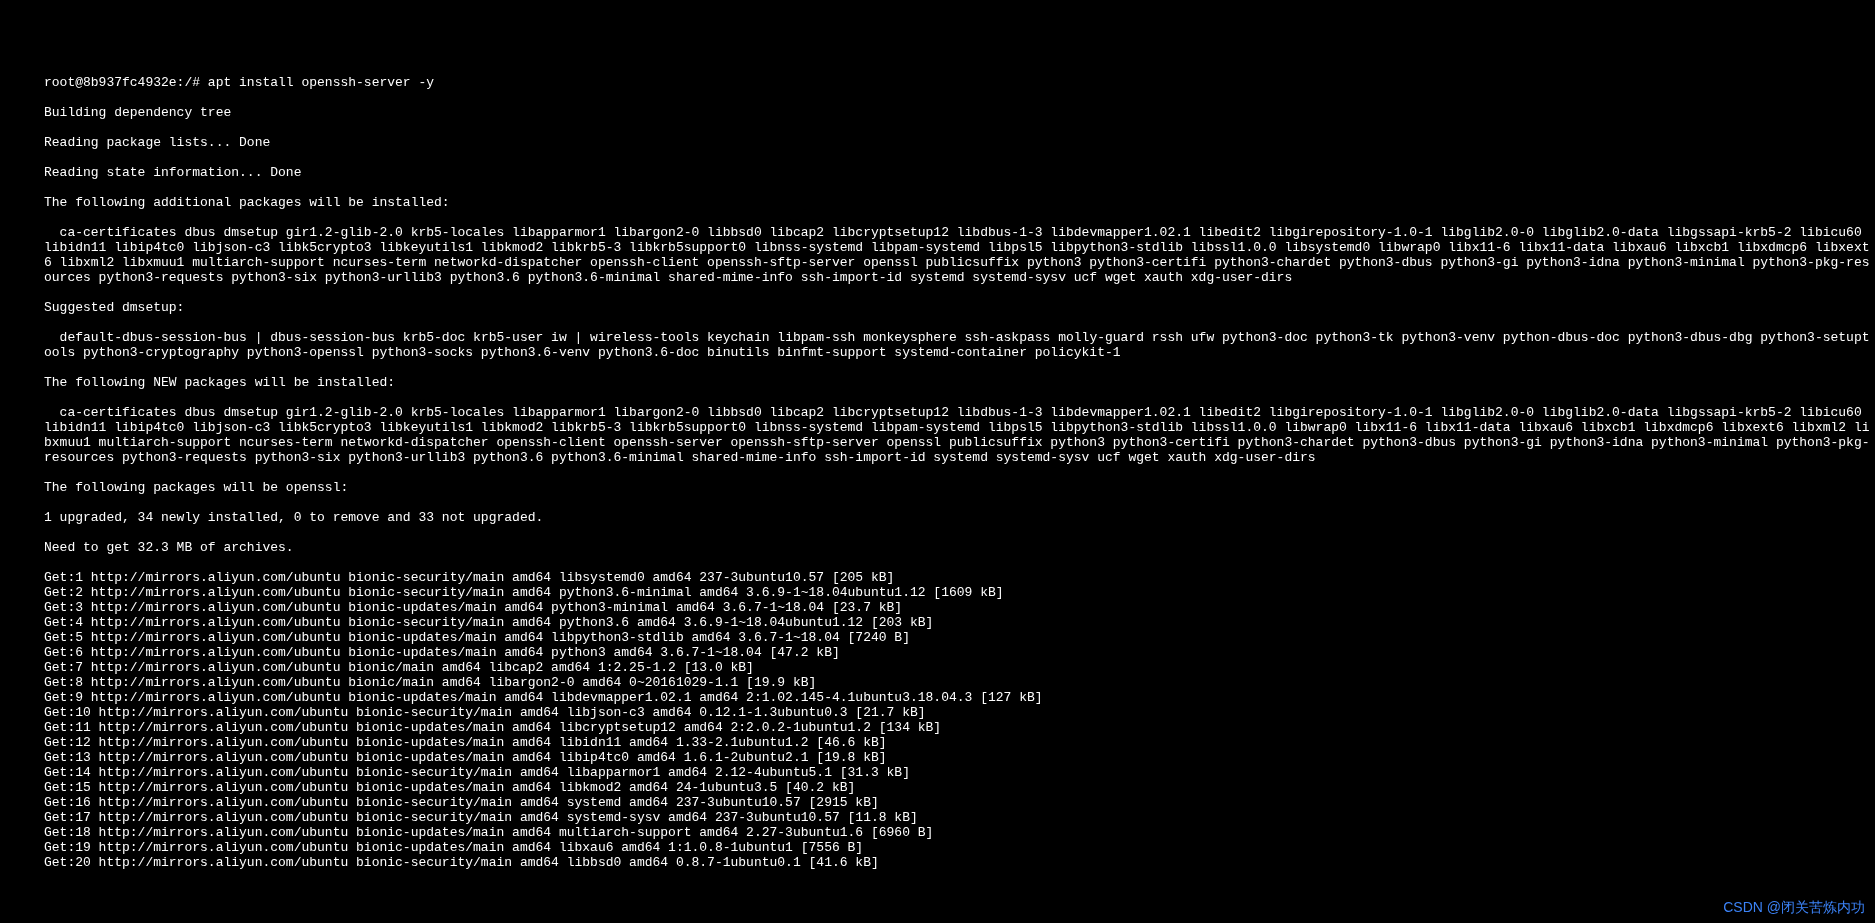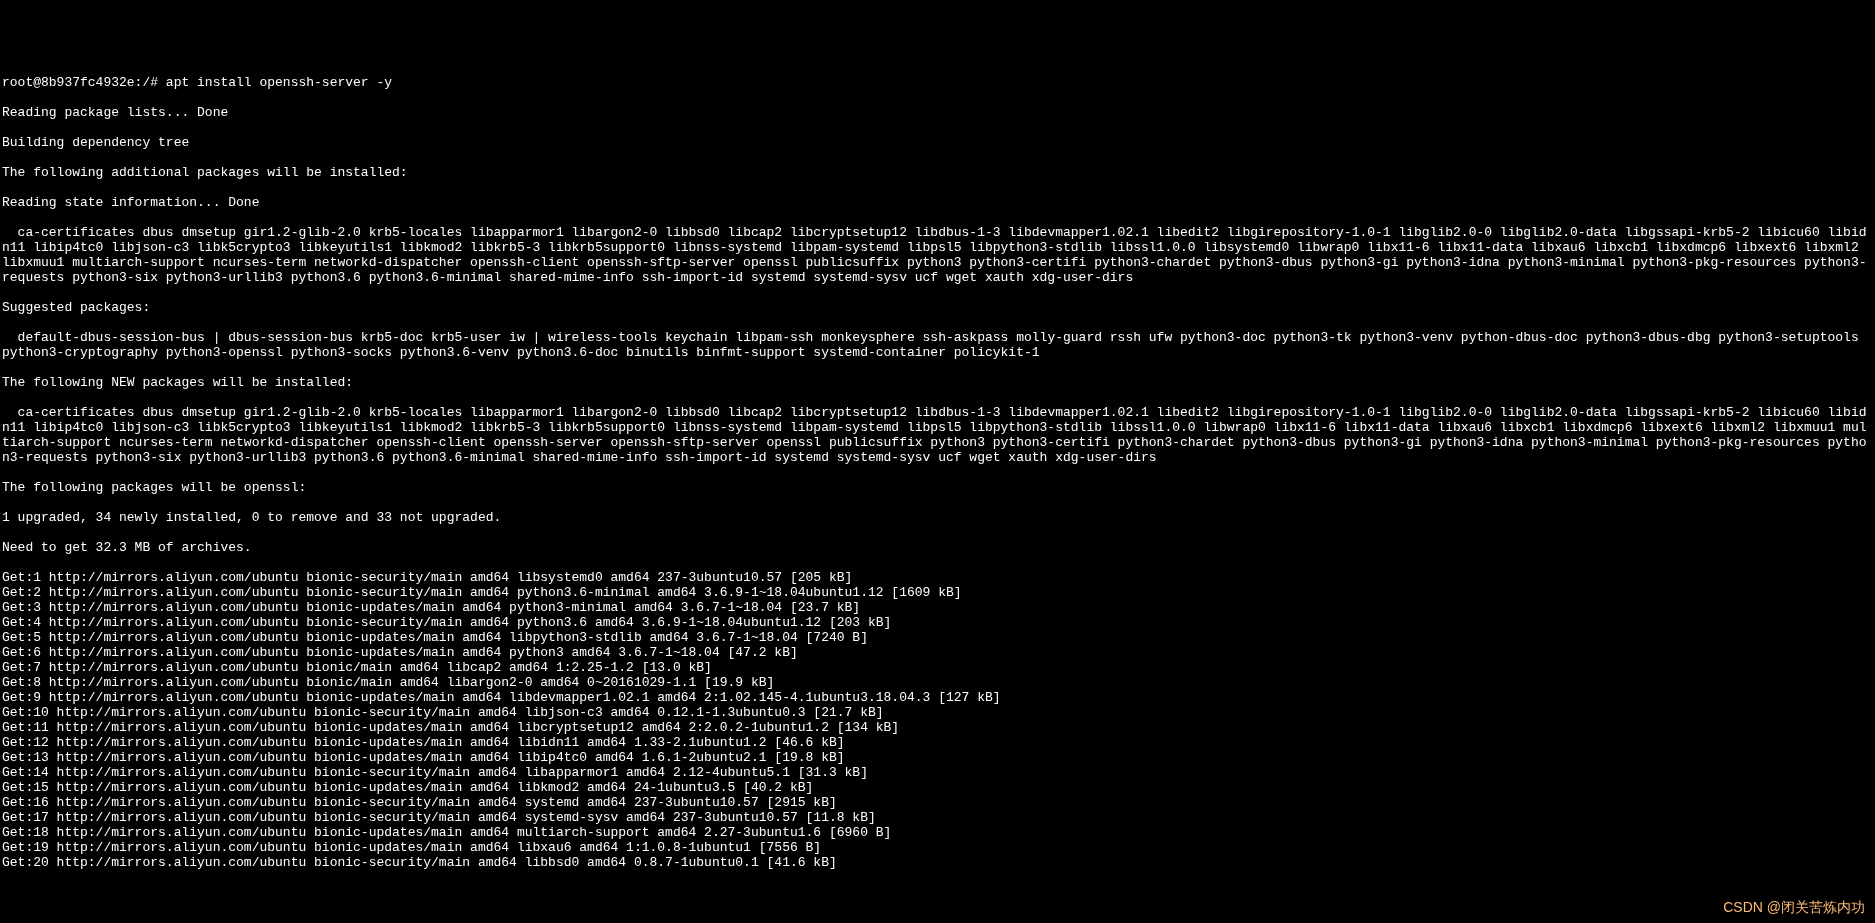--- a/index.html
+++ b/index.html
@@ -15,43 +15,44 @@
     width: 1875px;
     height: 923px;
     position: relative;
   }
   .terminal {
     padding: 0 2px;
   }
   .line {
     white-space: pre-wrap;
     word-break: break-all;
+    margin-left: 42px;
   }
   .watermark {
     position: absolute;
     bottom: 8px;
     right: 10px;
-    color: #fdba74;
+    color: #3b82f6;
     font-size: 14px;
     font-family: sans-serif;
   }
 </style>
 </head>
 <body>
 
 
 
 <div class="terminal">
 <div class="line">root@8b937fc4932e:/# apt install openssh-server -y</div>
+<div class="line">Building dependency tree</div>
 <div class="line">Reading package lists... Done</div>
-<div class="line">Building dependency tree</div>
+<div class="line">Reading state information... Done</div>
 <div class="line">The following additional packages will be installed:</div>
-<div class="line">Reading state information... Done</div>
 <div class="line">  ca-certificates dbus dmsetup gir1.2-glib-2.0 krb5-locales libapparmor1 libargon2-0 libbsd0 libcap2 libcryptsetup12 libdbus-1-3 libdevmapper1.02.1 libedit2 libgirepository-1.0-1 libglib2.0-0 libglib2.0-data libgssapi-krb5-2 libicu60 libidn11 libip4tc0 libjson-c3 libk5crypto3 libkeyutils1 libkmod2 libkrb5-3 libkrb5support0 libnss-systemd libpam-systemd libpsl5 libpython3-stdlib libssl1.0.0 libsystemd0 libwrap0 libx11-6 libx11-data libxau6 libxcb1 libxdmcp6 libxext6 libxml2 libxmuu1 multiarch-support ncurses-term networkd-dispatcher openssh-client openssh-sftp-server openssl publicsuffix python3 python3-certifi python3-chardet python3-dbus python3-gi python3-idna python3-minimal python3-pkg-resources python3-requests python3-six python3-urllib3 python3.6 python3.6-minimal shared-mime-info ssh-import-id systemd systemd-sysv ucf wget xauth xdg-user-dirs</div>
-<div class="line">Suggested packages:</div>
+<div class="line">Suggested dmsetup:</div>
 <div class="line">  default-dbus-session-bus | dbus-session-bus krb5-doc krb5-user iw | wireless-tools keychain libpam-ssh monkeysphere ssh-askpass molly-guard rssh ufw python3-doc python3-tk python3-venv python-dbus-doc python3-dbus-dbg python3-setuptools python3-cryptography python3-openssl python3-socks python3.6-venv python3.6-doc binutils binfmt-support systemd-container policykit-1</div>
 <div class="line">The following NEW packages will be installed:</div>
 <div class="line">  ca-certificates dbus dmsetup gir1.2-glib-2.0 krb5-locales libapparmor1 libargon2-0 libbsd0 libcap2 libcryptsetup12 libdbus-1-3 libdevmapper1.02.1 libedit2 libgirepository-1.0-1 libglib2.0-0 libglib2.0-data libgssapi-krb5-2 libicu60 libidn11 libip4tc0 libjson-c3 libk5crypto3 libkeyutils1 libkmod2 libkrb5-3 libkrb5support0 libnss-systemd libpam-systemd libpsl5 libpython3-stdlib libssl1.0.0 libwrap0 libx11-6 libx11-data libxau6 libxcb1 libxdmcp6 libxext6 libxml2 libxmuu1 multiarch-support ncurses-term networkd-dispatcher openssh-client openssh-server openssh-sftp-server openssl publicsuffix python3 python3-certifi python3-chardet python3-dbus python3-gi python3-idna python3-minimal python3-pkg-resources python3-requests python3-six python3-urllib3 python3.6 python3.6-minimal shared-mime-info ssh-import-id systemd systemd-sysv ucf wget xauth xdg-user-dirs</div>
 <div class="line">The following packages will be openssl:</div>
 <div class="line">1 upgraded, 34 newly installed, 0 to remove and 33 not upgraded.</div>
 <div class="line">Need to get 32.3 MB of archives.</div>
 <div id="gets-container"><div class="line">Get:1 http://mirrors.aliyun.com/ubuntu bionic-security/main amd64 libsystemd0 amd64 237-3ubuntu10.57 [205 kB]</div><div class="line">Get:2 http://mirrors.aliyun.com/ubuntu bionic-security/main amd64 python3.6-minimal amd64 3.6.9-1~18.04ubuntu1.12 [1609 kB]</div><div class="line">Get:3 http://mirrors.aliyun.com/ubuntu bionic-updates/main amd64 python3-minimal amd64 3.6.7-1~18.04 [23.7 kB]</div><div class="line">Get:4 http://mirrors.aliyun.com/ubuntu bionic-security/main amd64 python3.6 amd64 3.6.9-1~18.04ubuntu1.12 [203 kB]</div><div class="line">Get:5 http://mirrors.aliyun.com/ubuntu bionic-updates/main amd64 libpython3-stdlib amd64 3.6.7-1~18.04 [7240 B]</div><div class="line">Get:6 http://mirrors.aliyun.com/ubuntu bionic-updates/main amd64 python3 amd64 3.6.7-1~18.04 [47.2 kB]</div><div class="line">Get:7 http://mirrors.aliyun.com/ubuntu bionic/main amd64 libcap2 amd64 1:2.25-1.2 [13.0 kB]</div><div class="line">Get:8 http://mirrors.aliyun.com/ubuntu bionic/main amd64 libargon2-0 amd64 0~20161029-1.1 [19.9 kB]</div><div class="line">Get:9 http://mirrors.aliyun.com/ubuntu bionic-updates/main amd64 libdevmapper1.02.1 amd64 2:1.02.145-4.1ubuntu3.18.04.3 [127 kB]</div><div class="line">Get:10 http://mirrors.aliyun.com/ubuntu bionic-security/main amd64 libjson-c3 amd64 0.12.1-1.3ubuntu0.3 [21.7 kB]</div><div class="line">Get:11 http://mirrors.aliyun.com/ubuntu bionic-updates/main amd64 libcryptsetup12 amd64 2:2.0.2-1ubuntu1.2 [134 kB]</div><div class="line">Get:12 http://mirrors.aliyun.com/ubuntu bionic-updates/main amd64 libidn11 amd64 1.33-2.1ubuntu1.2 [46.6 kB]</div><div class="line">Get:13 http://mirrors.aliyun.com/ubuntu bionic-updates/main amd64 libip4tc0 amd64 1.6.1-2ubuntu2.1 [19.8 kB]</div><div class="line">Get:14 http://mirrors.aliyun.com/ubuntu bionic-security/main amd64 libapparmor1 amd64 2.12-4ubuntu5.1 [31.3 kB]</div><div class="line">Get:15 http://mirrors.aliyun.com/ubuntu bionic-updates/main amd64 libkmod2 amd64 24-1ubuntu3.5 [40.2 kB]</div><div class="line">Get:16 http://mirrors.aliyun.com/ubuntu bionic-security/main amd64 systemd amd64 237-3ubuntu10.57 [2915 kB]</div><div class="line">Get:17 http://mirrors.aliyun.com/ubuntu bionic-security/main amd64 systemd-sysv amd64 237-3ubuntu10.57 [11.8 kB]</div><div class="line">Get:18 http://mirrors.aliyun.com/ubuntu bionic-updates/main amd64 multiarch-support amd64 2.27-3ubuntu1.6 [6960 B]</div><div class="line">Get:19 http://mirrors.aliyun.com/ubuntu bionic-updates/main amd64 libxau6 amd64 1:1.0.8-1ubuntu1 [7556 B]</div><div class="line">Get:20 http://mirrors.aliyun.com/ubuntu bionic-security/main amd64 libbsd0 amd64 0.8.7-1ubuntu0.1 [41.6 kB]</div></div>
 </div>
 
 <div class="watermark">CSDN @闭关苦炼内功</div>

